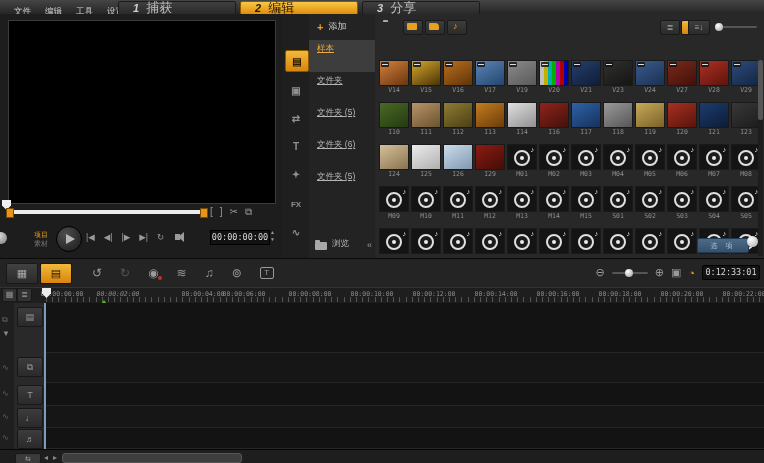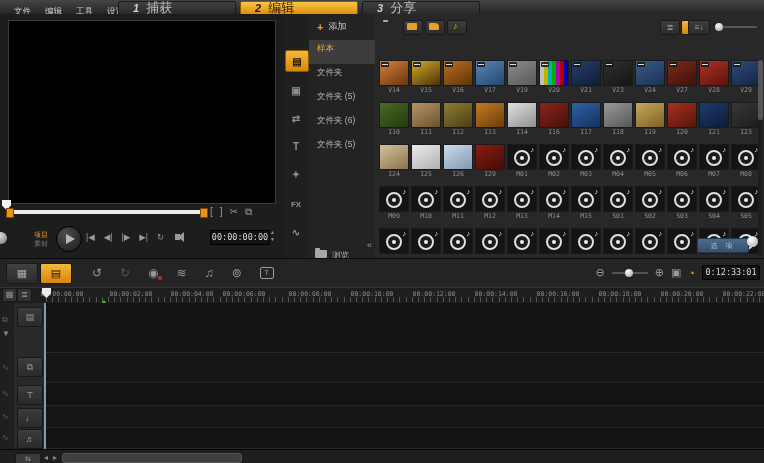--- a/index.html
+++ b/index.html
@@ -45,23 +45,23 @@
   #library{left:283px;top:14px;width:481px;height:244px;background:#262626;}
   #strip{left:0;top:0;width:26px;height:244px;background:#1f1f1f;border-right:1px solid #151515;}
   .strip-btn{position:absolute;left:2px;width:22px;height:20px;display:flex;align-items:center;justify-content:center;
              color:#8f8f8f;font-size:10px;font-weight:bold;border-radius:2px;cursor:pointer;}
   .strip-btn.active{background:linear-gradient(#f2b93a,#d9850c);color:#2a1a00;border:1px solid #8a5a00;}
   #folders{left:26px;top:0;width:66px;height:244px;background:#232323;border-right:1px solid #151515;}
   #add-row{left:8px;top:6px;display:flex;gap:5px;align-items:center;cursor:pointer;}
   #add-row .plus{color:#e8a020;font-size:11px;font-weight:bold;}
   #add-row .lbl{color:#cfcfcf;font-size:9px;}
   #folder-list{left:0;top:26px;width:66px;}
-  .folder-item{height:24px;line-height:16px;padding-left:8px;font-size:8.5px;color:#b5b5b5;cursor:pointer;white-space:nowrap;}
+  .folder-item{height:32px;line-height:16px;padding-left:8px;font-size:8.5px;color:#b5b5b5;cursor:pointer;white-space:nowrap;text-decoration:underline;}
   .folder-item.selected{background:#3d3d3d;color:#f0a838;}
-  #browse-row{left:6px;top:224px;display:flex;gap:5px;align-items:flex-start;cursor:pointer;margin-top:12px;}
+  #browse-row{left:6px;top:224px;display:flex;gap:5px;align-items:flex-end;cursor:pointer;}
   #browse-row .lbl{color:#b5b5b5;font-size:8.5px;}
   .folder-ico{width:12px;height:8px;background:#a8a8a8;border-radius:1px;position:relative;}
   .folder-ico:before{content:"";position:absolute;left:0;top:-2px;width:5px;height:2px;background:#a8a8a8;border-radius:1px 1px 0 0;}
   #collapse{left:84px;top:226px;font-size:9px;color:#9a9a9a;cursor:pointer;}
   #gallery{left:92px;top:0;width:389px;height:244px;background:#282828;overflow:hidden;}
   #gal-toolbar{left:0;top:0;width:389px;height:26px;}
   #gal-folder{left:8px;top:8px;cursor:pointer;}
   .type-btn{position:absolute;top:6px;width:18px;height:13px;background:linear-gradient(#3d3d3d,#2b2b2b);
             border:1px solid #191919;border-radius:2px;cursor:pointer;}
   .type-inner{position:absolute;left:3px;top:2px;width:10px;height:7px;background:#e8a020;border-radius:1px;}
@@ -624,22 +624,22 @@
     <span class="g">⊕</span>
     <span class="g">▣</span>
     <span class="g clock">◔</span>
     <span id="tl-time">0:12:33:01</span>
   </div>
 
   <div id="ruler" class="abs">
     <div id="ruler-ticks"></div>
     <div>
         <span class="ruler-label" style="left: 62px;">00:00:00:00</span>
-        <span class="ruler-label" style="left: 131px;">00:00:02:00</span>
-        <span class="ruler-label" style="left: 192px;">00:00:04:00</span>
+        <span class="ruler-label" style="left: 118px; font-style: italic;">00:00:02:00</span>
+        <span class="ruler-label" style="left: 203px;">00:00:04:00</span>
         <span class="ruler-label" style="left: 244px;">00:00:06:00</span>
         <span class="ruler-label" style="left: 310px;">00:00:08:00</span>
         <span class="ruler-label" style="left: 372px;">00:00:10:00</span>
         <span class="ruler-label" style="left: 434px;">00:00:12:00</span>
         <span class="ruler-label" style="left: 496px;">00:00:14:00</span>
         <span class="ruler-label" style="left: 558px;">00:00:16:00</span>
         <span class="ruler-label" style="left: 620px;">00:00:18:00</span>
         <span class="ruler-label" style="left: 682px;">00:00:20:00</span>
         <span class="ruler-label" style="left: 744px;">00:00:22:00</span>
       </div>

